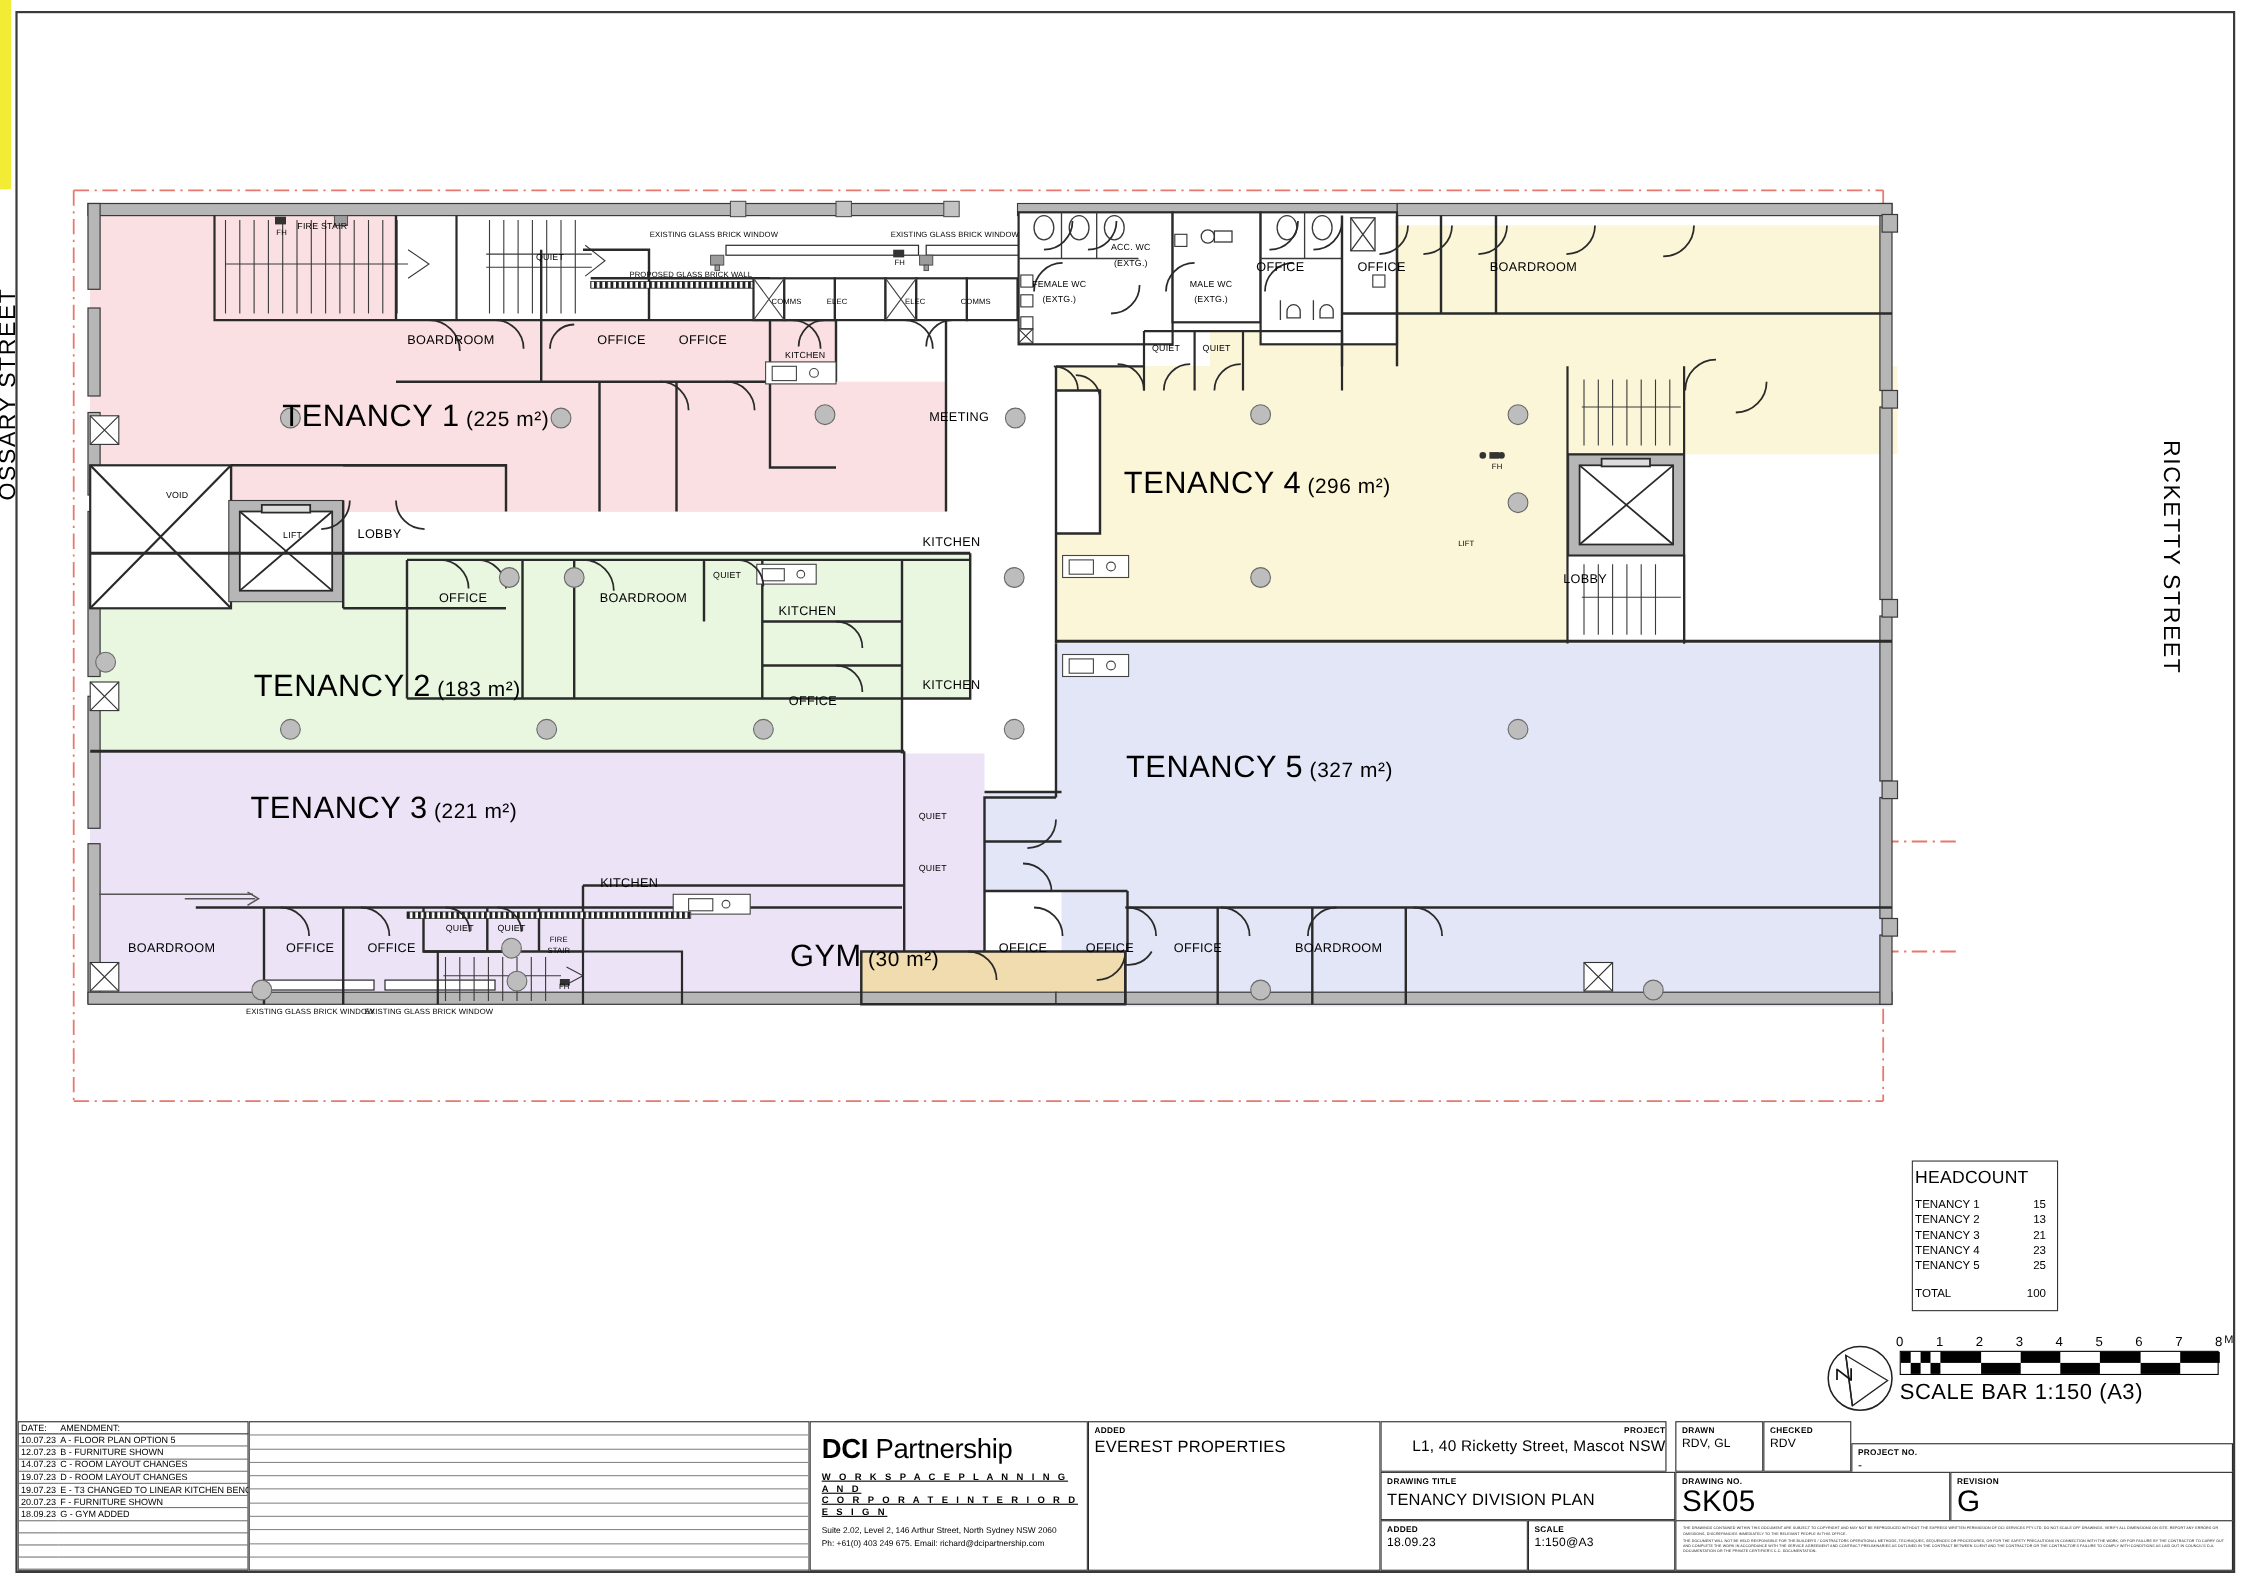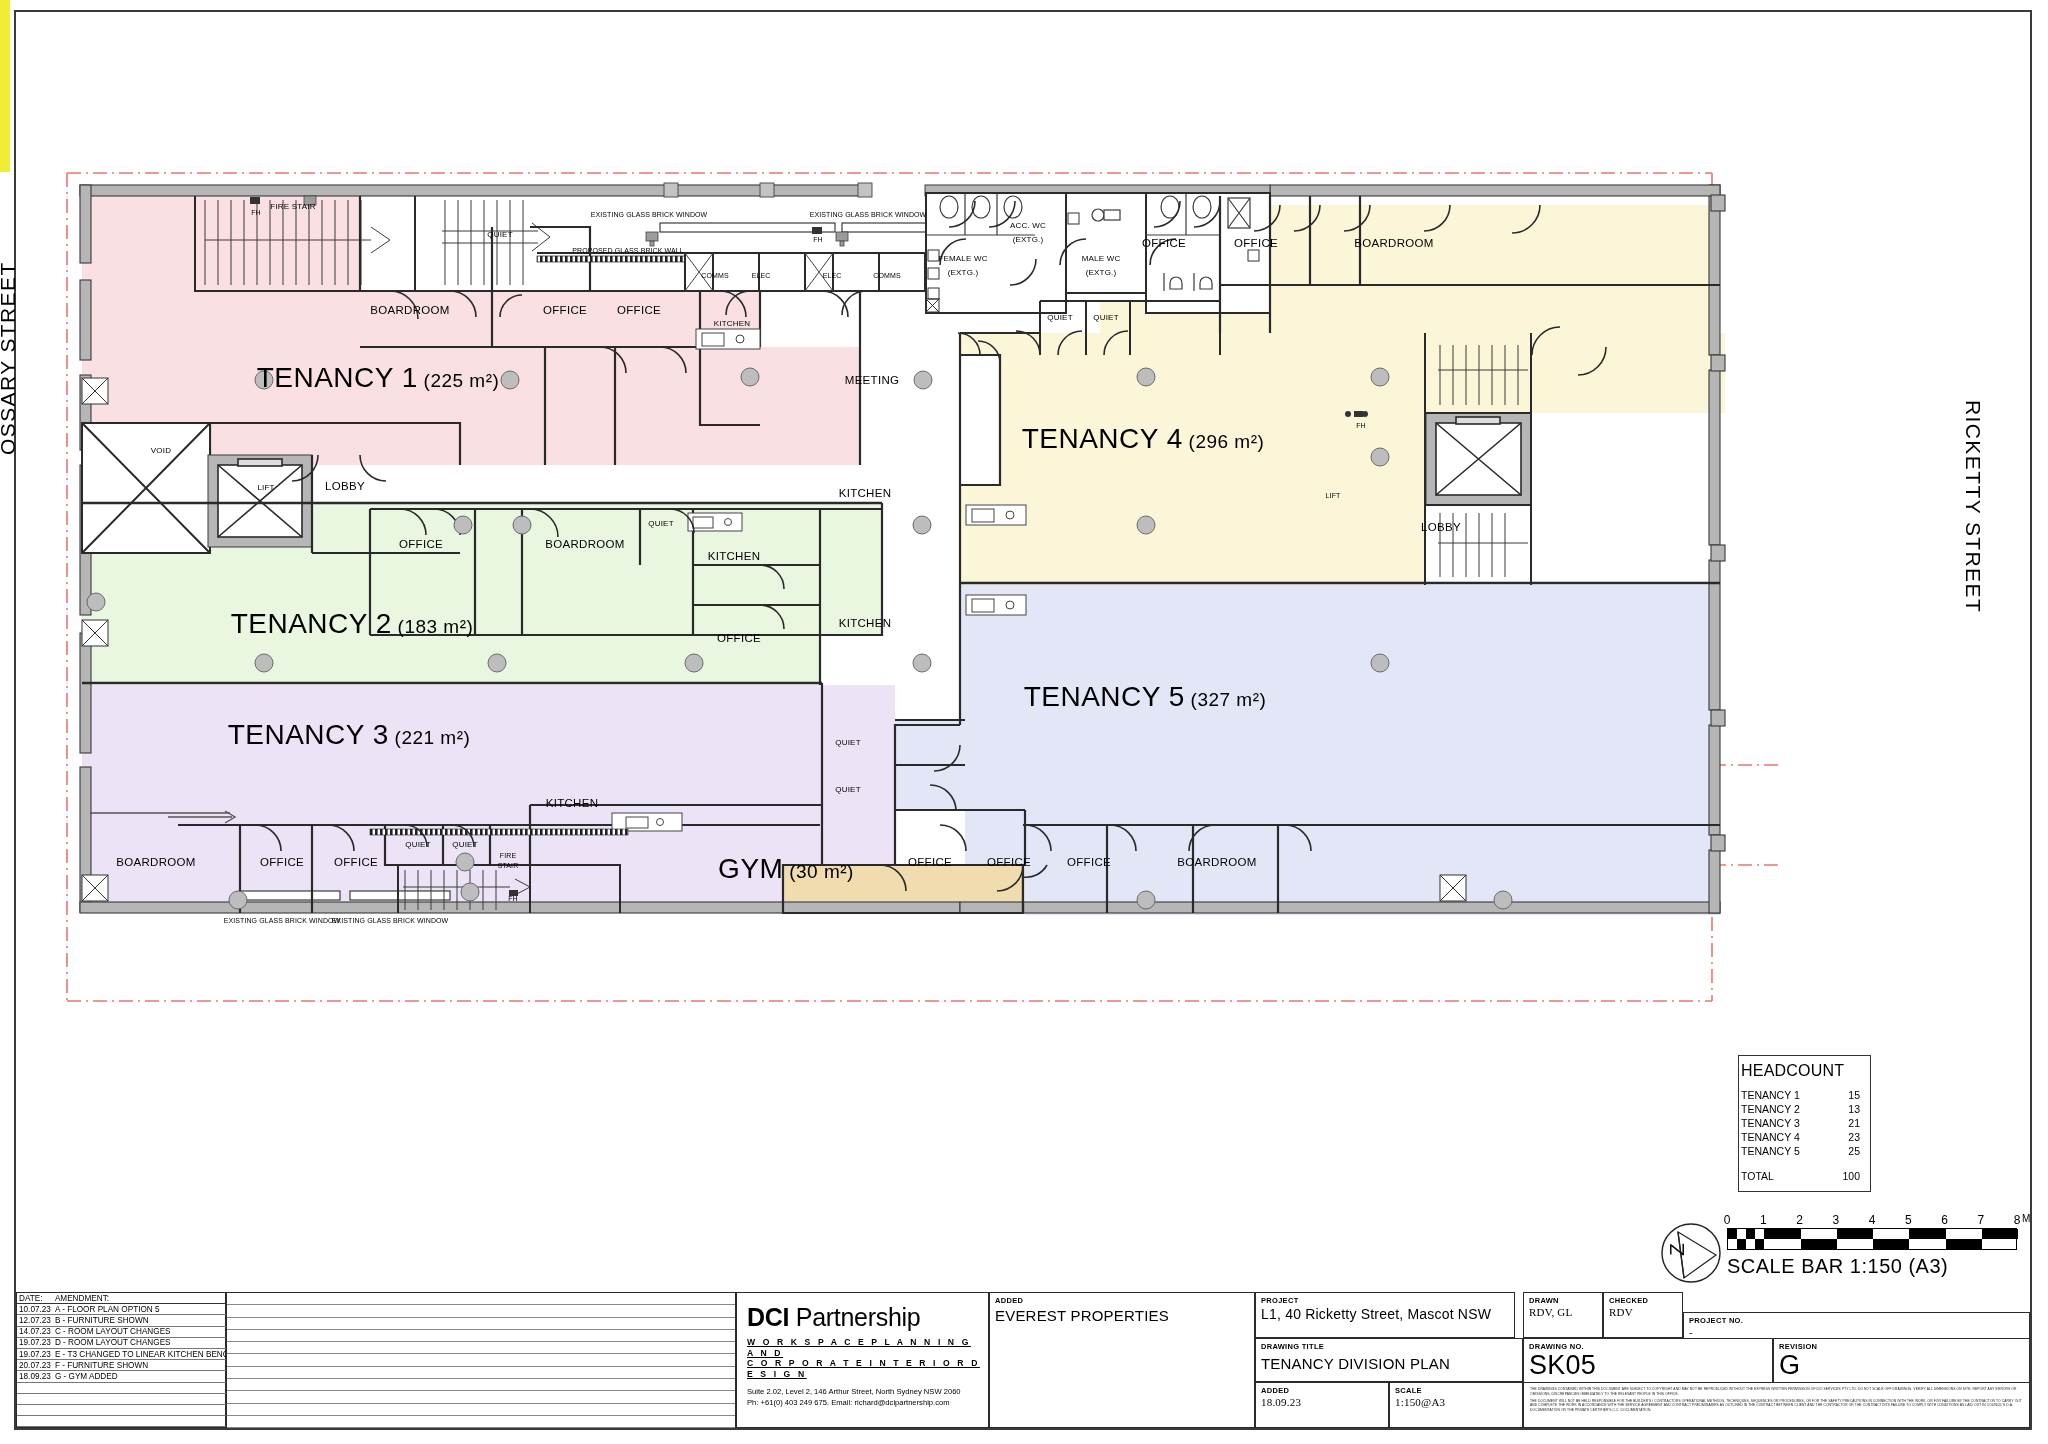--- a/index.html
+++ b/index.html
@@ -45,21 +45,21 @@
   #scale-ticks{position:relative;height:22px;margin-top:1px;border:1px solid #000;box-sizing:border-box;background:#fff;}
   .sb{position:absolute;background:#000;}
   #scale-caption{font-size:20px;letter-spacing:.5px;margin-top:5px;}
   #north{position:absolute;left:1660px;top:1222px;width:62px;height:62px;}
 
   
   #titleblock{position:absolute;left:16px;top:1292px;width:2014px;height:136px;}
   .tb-box{position:absolute;border:1.2px solid #2b2b2b;box-sizing:border-box;background:#fff;}
   .tb-cap{font-size:7.5px;font-weight:bold;letter-spacing:.3px;display:block;margin:3px 0 1px 5px;}
   .tb-val{font-size:14px;letter-spacing:.2px;display:block;margin-left:5px;}
-  .tb-val.small{font-size:11px;font-family:Liberation Serif, serif;}
+  .tb-val.small{font-size:11px;}
   .tb-val.big{font-size:27px;margin-top:-2px;}
 
   
   #amend{left:0;top:0;width:210px;height:136px;}
   #amend table{border-collapse:collapse;width:100%;font-size:8.2px;}
   #amend td{border-bottom:.9px solid #777;padding:.5px 2px;height:9.2px;white-space:nowrap;overflow:hidden;}
   #amend td.d{width:46px;}
   #amend .hdr td{border-bottom:1.1px solid #333;font-size:8.2px;}
   #amend-blank{left:210px;top:0;width:510px;height:136px;}
   #amend-blank .rows{width:100%;height:100%;}
@@ -68,21 +68,21 @@
   
   #firm{left:720px;top:0;width:253px;height:136px;padding:10px 8px 0 10px;}
   #firm .f1{font-size:25px;letter-spacing:-.3px;}
   #firm .f1 b{font-weight:bold;}
   #firm .f2{font-size:8.6px;font-weight:bold;letter-spacing:2.6px;margin-top:5px;line-height:1.25;text-decoration:underline;}
   #firm .f3{font-size:7.6px;margin-top:6px;line-height:1.45;}
   #client{left:973px;top:0;width:266px;height:136px;}
   #client .tb-val{font-size:15px;margin-top:2px;}
 
   
-  #proj{left:1239px;top:0;width:260px;height:46px;}
+  #proj{left:1239px;top:0;width:260px;height:46px;text-align:right;}
   #dwgtitle{left:1239px;top:46px;width:268px;height:44px;}
   #dwgtitle .tb-val{font-size:15px;margin-top:4px;}
   #date{left:1239px;top:90px;width:134px;height:46px;}
   #scalecell{left:1373px;top:90px;width:134px;height:46px;}
   #drawn{left:1507px;top:0;width:80px;height:46px;}
   #checked{left:1587px;top:0;width:80px;height:46px;}
   #projno{left:1667px;top:0;width:347px;height:46px;margin-top:20px;}
   #dwgno{left:1507px;top:46px;width:250px;height:46px;}
   #rev{left:1757px;top:46px;width:257px;height:46px;}
   #legal{left:1507px;top:90px;width:507px;height:46px;padding:4px 6px;}

